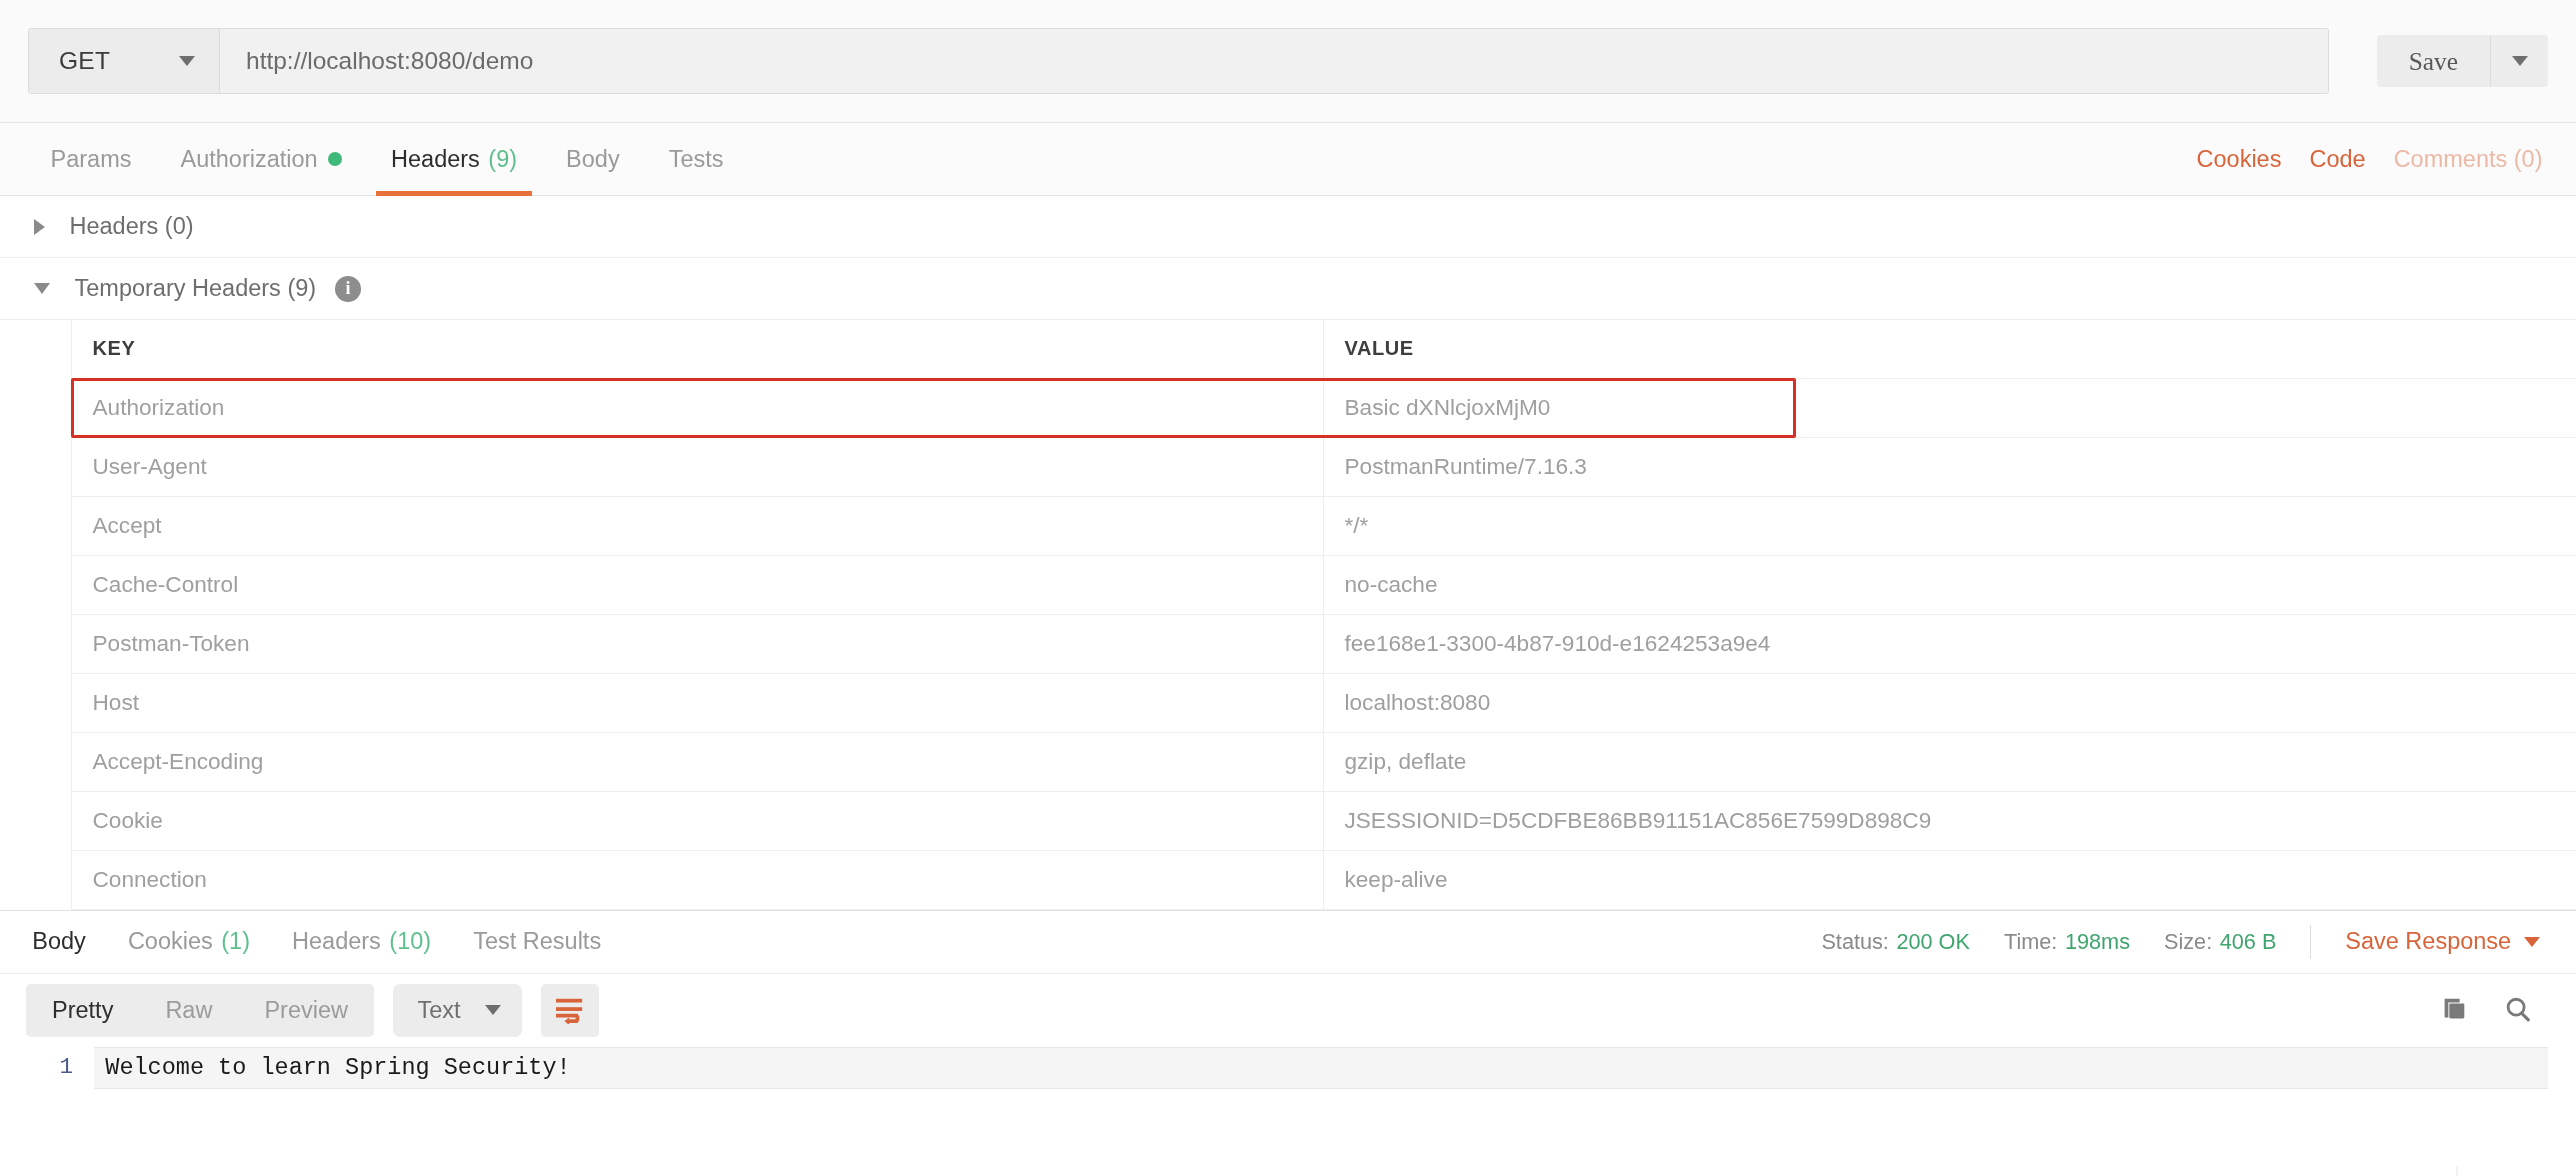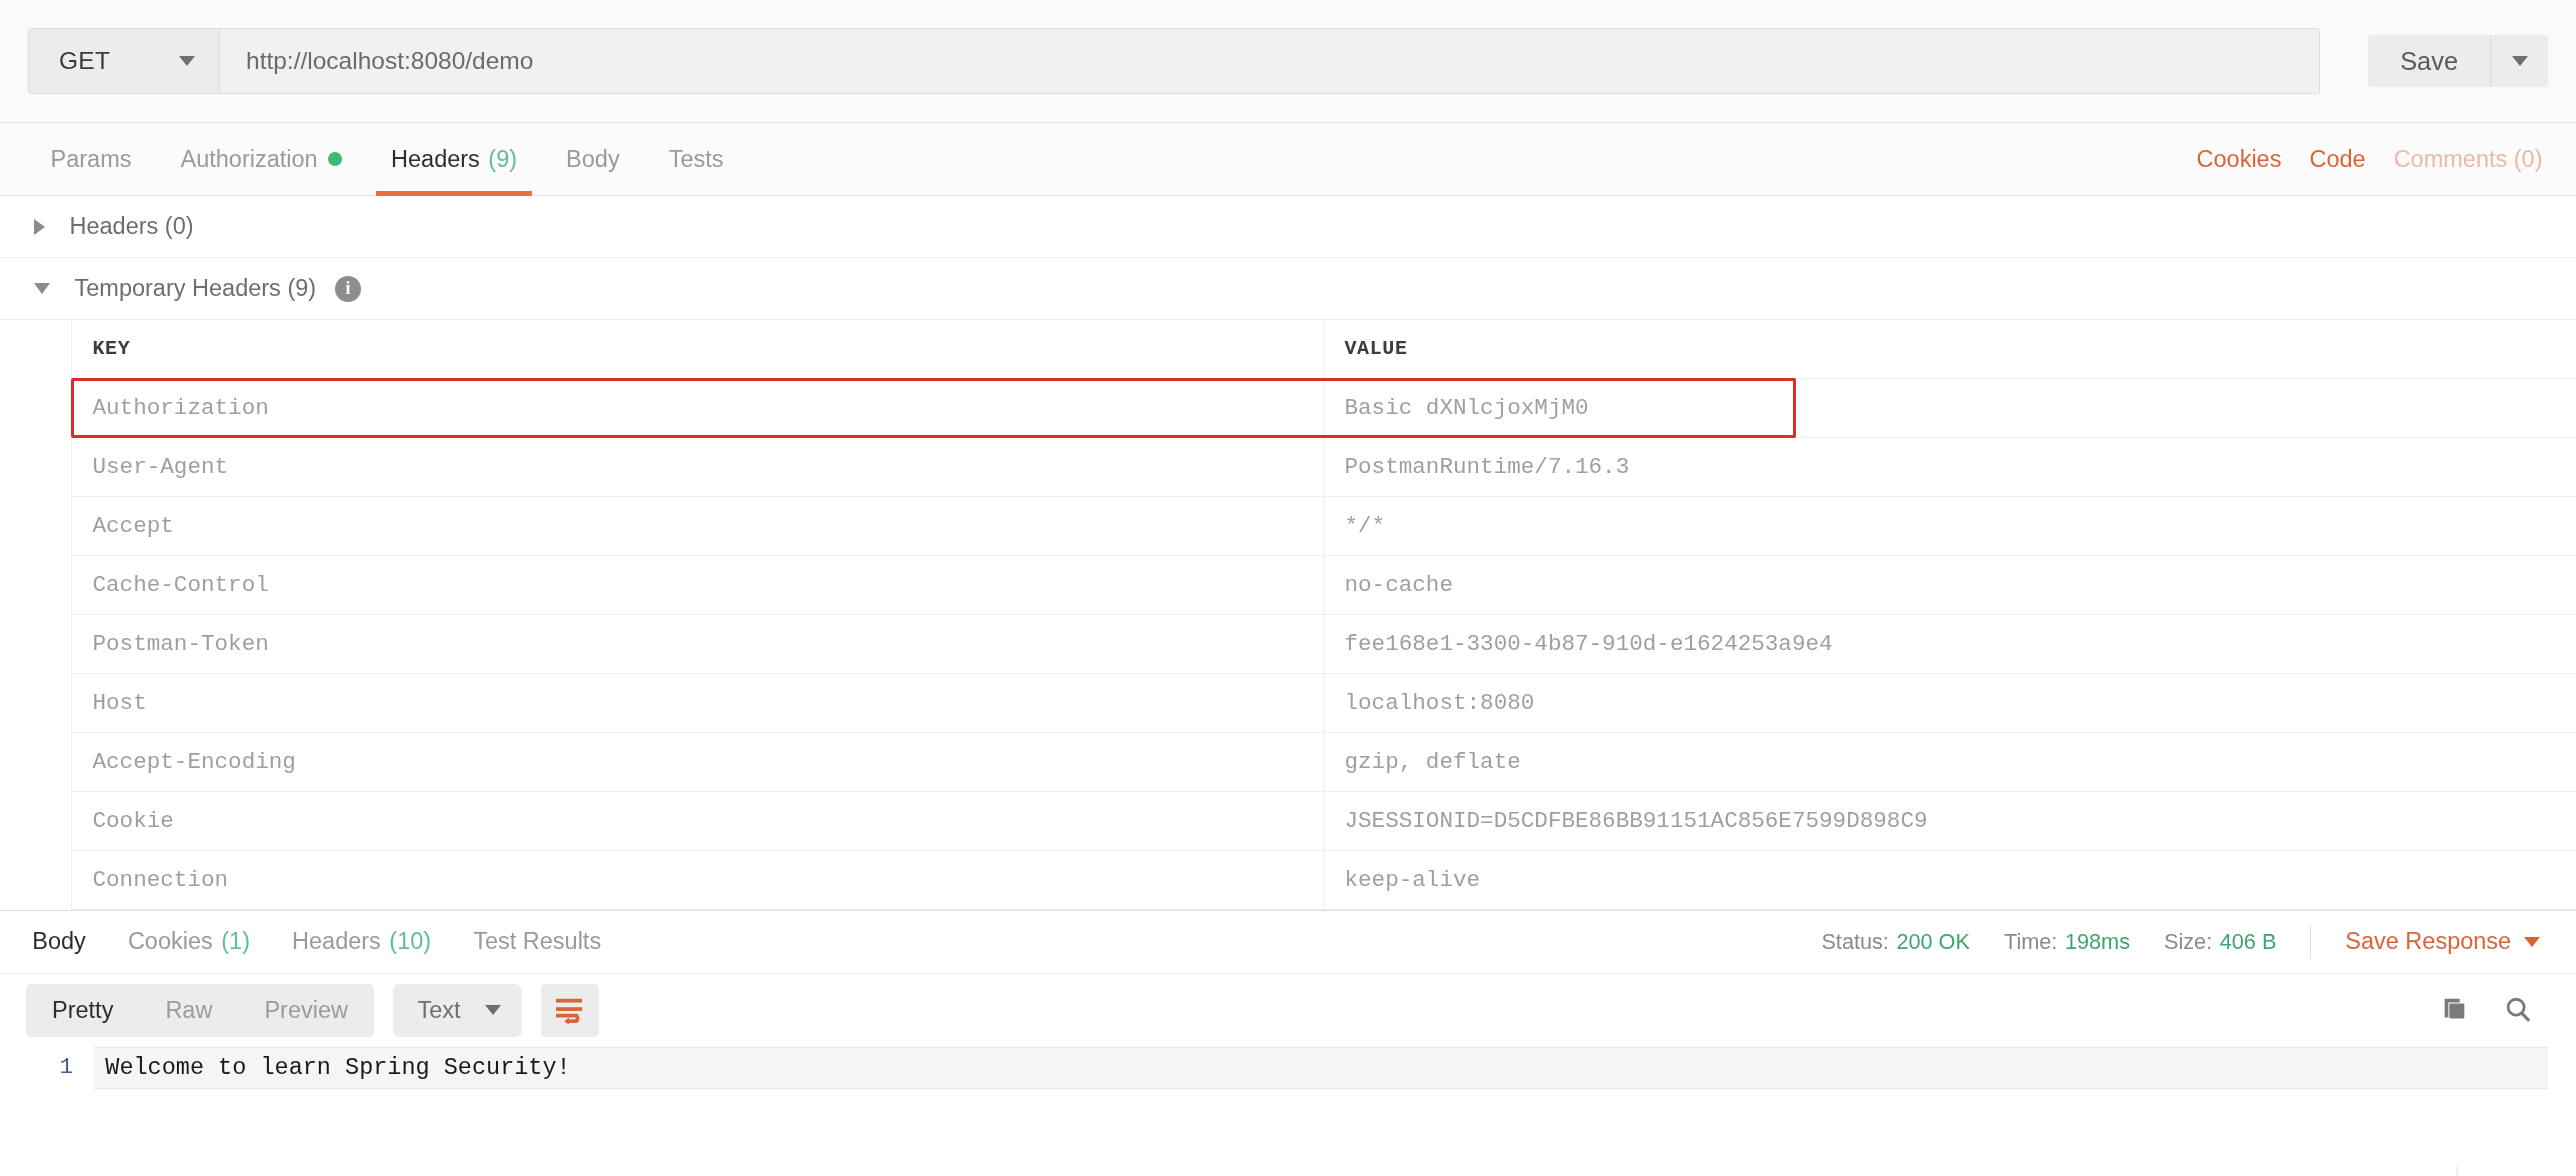--- a/index.html
+++ b/index.html
@@ -96,20 +96,21 @@
     border-right: 9.4px solid transparent;
     border-top: 11.3px solid #ffffff;
   }
   .save-group {
     display: flex;
     margin-left: 21px;
     height: 52px;
     border-radius: 3.8px;
     overflow: hidden;
     background: #ececec;
+    font-family: Liberation Serif, serif;
   }
   .save-btn {
     color: #5a5a5a;
     font-size: 25.4px;
     padding: 0 32px;
     display: flex;
     align-items: center;
     background: transparent;
     border: none;
     cursor: pointer;
@@ -224,21 +225,20 @@
     table-layout: fixed;
     position: relative;
   }
   .hdr-table col.gutter { width: 71px; }
   .hdr-table col.keycol { width: 1252px; }
   .hdr-table th, .hdr-table td {
     border-bottom: 0.9px solid #eeeeee;
     border-right: 0.9px solid #eeeeee;
     text-align: left;
     vertical-align: middle;
-    font-family: Liberation Mono, monospace;
   }
   .hdr-table th.gut, .hdr-table td.gut {
     border-right: 0.9px solid #eeeeee;
     border-bottom: none;
   }
   .hdr-table th {
     height: 58px;
     font-size: 20px;
     font-weight: bold;
     color: #3d3d3d;

